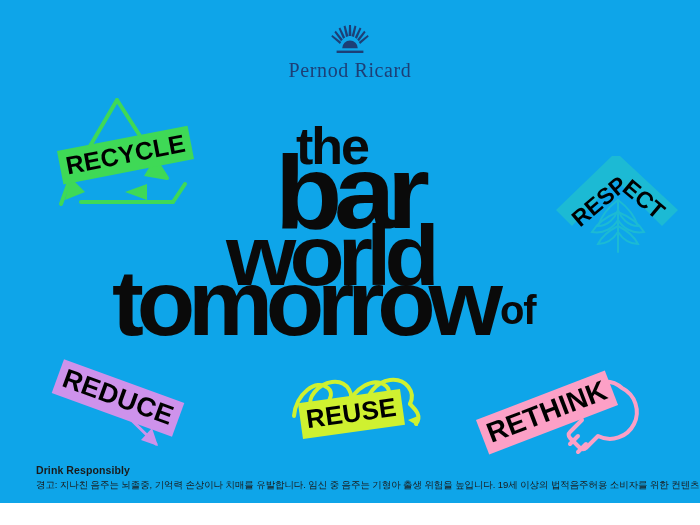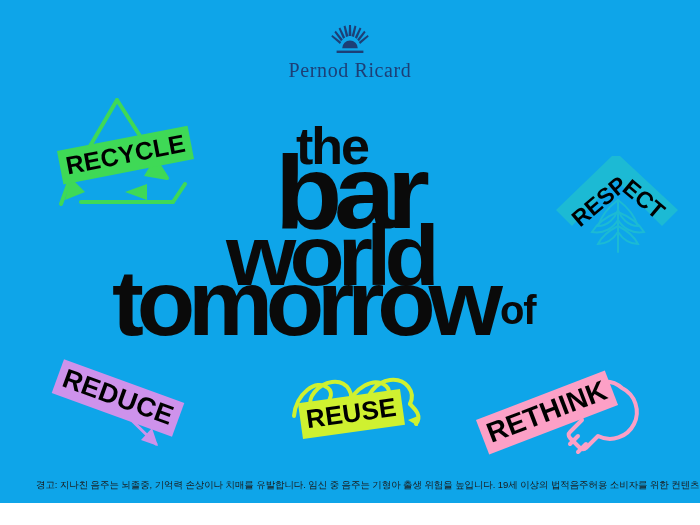--- a/index.html
+++ b/index.html
@@ -251,16 +251,17 @@
       <g fill="none" stroke="#FCA0C6" stroke-width="4" stroke-linecap="round" stroke-linejoin="round">
         <path d="M150 30 a26 26 0 0 0 -40 32 l-12 12 a4 4 0 0 0 0 6 l10 10 a4 4 0 0 0 6 0 l12 -12 a26 26 0 0 0 24 -48 Z"></path>
         <path d="M106 78 L98 86"></path>
         <path d="M114 86 L106 94"></path>
       </g>
     </svg>
     <div class="badge-label" style="background:#FCA0C6;">RETHINK</div>
   </div>
 
   <div class="footer">
+    <div class="footer-title">Drink Responsibly</div>
     <div class="footer-warning">경고: 지나친 음주는 뇌졸중, 기억력 손상이나 치매를 유발합니다. 임신 중 음주는 기형아 출생 위험을 높입니다. 19세 이상의 법적음주허용 소비자를 위한 컨텐츠입니다.</div>
   </div>
 
 </div>
 
 </body></html>

